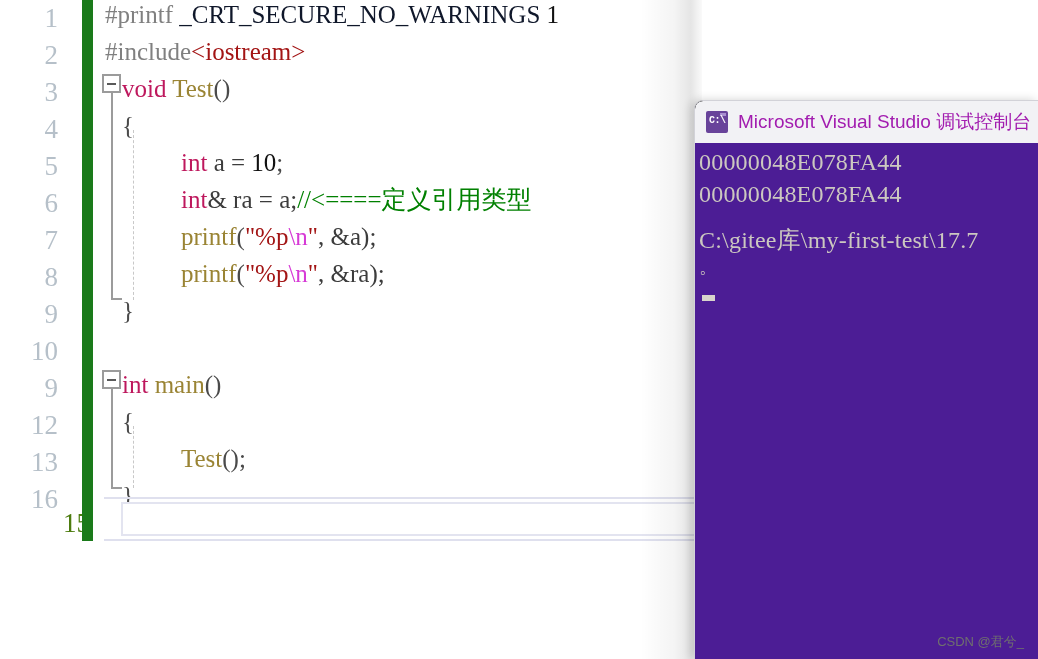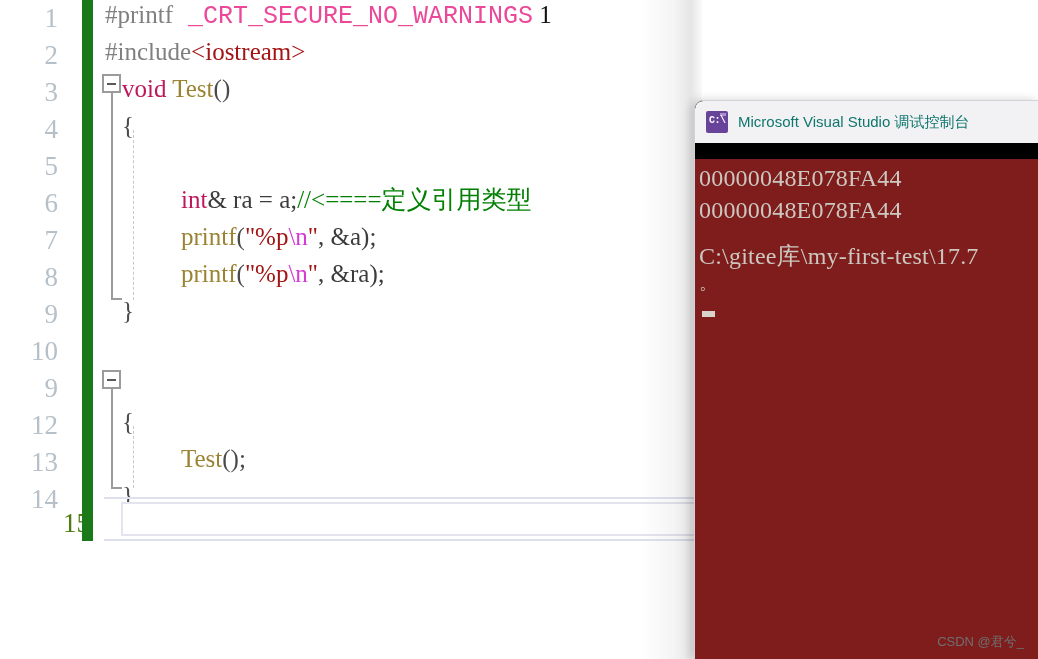--- a/index.html
+++ b/index.html
@@ -58,21 +58,21 @@
     height: 37px;
     line-height: 37px;
     font-size: 25px;
     white-space: pre;
     font-family: "Liberation Serif", "DejaVu Serif", serif;
     color: #4a4a4a;
   }
 
   
   .t-pre   { color: #808080; }
-  .t-macro { color: #ec4899; font-family: Liberation Mono, monospace; }
+  .t-macro { color: #0f172a; }
   .t-num   { color: #111111; }
   .t-kw    { color: #be185d; }
   .t-str   { color: #a31515; }
   .t-esc   { color: #d63ad6; }
   .t-fn    { color: #9a8434; }
   .t-ident { color: #3c3c3c; }
   .t-cmt   { color: #008000; }
   .t-inc   { color: #a31515; }
   .t-punct { color: #4a4a4a; }
 
@@ -185,32 +185,31 @@
     line-height: 12px;
   }
   #console-icon .bar {
     position: absolute;
     right: 2px; top: 2px;
     width: 6px; height: 3px;
     background: #a98fd0;
   }
   #console-title {
     font-family: "Liberation Sans", "DejaVu Sans", sans-serif;
-    font-size: 15px;
-    color: #0f766e;
+    font-size: 19px;
+    color: #a21caf;
     white-space: nowrap;
   }
   #console-body {
     position: absolute;
     left: 0; top: 42px;
     right: 0; bottom: 0;
-    background: #7f1d1d;
+    background: #4c1d95;
     padding: 3px 0 0 4px;
     box-sizing: border-box;
-    margin-top: 16px;
   }
   .cout {
     font-family: "Liberation Serif", "DejaVu Serif", serif;
     font-size: 24px;
     line-height: 32px;
     color: #ccc8c0;
     white-space: pre;
     letter-spacing: 0.2px;
   }
   .cout.blank { height: 14px; line-height: 14px; }
@@ -244,45 +243,47 @@
     <div class="gutter-num" style="top:111px">4</div>
     <div class="gutter-num" style="top:148px">5</div>
     <div class="gutter-num" style="top:185px">6</div>
     <div class="gutter-num" style="top:222px">7</div>
     <div class="gutter-num" style="top:259px">8</div>
     <div class="gutter-num" style="top:296px">9</div>
     <div class="gutter-num" style="top:333px">10</div>
     <div class="gutter-num" style="top:370px">9</div>
     <div class="gutter-num" style="top:407px">12</div>
     <div class="gutter-num" style="top:444px">13</div>
-    <div class="gutter-num" style="top:481px">14</div>
+    <div class="gutter-num" style="top:481px">16</div>
     <div class="gutter-num current" style="top:505px">15</div>
   </div>
 
   <div id="changebar"></div>
 
   <div id="code">
 
     <div class="cline" style="top:-4px"><span class="t-pre">#printf</span><span class="t-macro"> _CRT_SECURE_NO_WARNINGS</span><span class="t-num"> 1</span></div>
 
     <div class="cline" style="top:33px"><span class="t-pre">#include</span><span class="t-inc">&lt;iostream&gt;</span></div>
 
     <div class="cline" style="top:70px;left:122px"><span class="t-kw">void</span><span class="t-fn"> Test</span><span class="t-punct">()</span></div>
 
     <div class="cline" style="top:107px;left:122px"><span class="t-punct">{</span></div>
 
+    <div class="cline" style="top:144px;left:181px"><span class="t-kw">int</span><span class="t-ident"> a = </span><span class="t-num">10</span><span class="t-punct">;</span></div>
 
     <div class="cline" style="top:181px;left:181px"><span class="t-kw">int</span><span class="t-ident">&amp;</span><span class="t-ident"> ra = a;</span><span class="t-cmt">//&lt;====定义引用类型</span></div>
 
     <div class="cline" style="top:218px;left:181px"><span class="t-fn">printf</span><span class="t-punct">(</span><span class="t-str">"%p</span><span class="t-esc">\n</span><span class="t-str">"</span><span class="t-ident">, &amp;a);</span></div>
 
     <div class="cline" style="top:255px;left:181px"><span class="t-fn">printf</span><span class="t-punct">(</span><span class="t-str">"%p</span><span class="t-esc">\n</span><span class="t-str">"</span><span class="t-ident">, &amp;ra);</span></div>
 
     <div class="cline" style="top:292px;left:122px"><span class="t-punct">}</span></div>
 
+    <div class="cline" style="top:366px;left:122px"><span class="t-kw">int</span><span class="t-fn"> main</span><span class="t-punct">()</span></div>
 
     <div class="cline" style="top:403px;left:122px"><span class="t-punct">{</span></div>
 
     <div class="cline" style="top:440px;left:181px"><span class="t-fn">Test</span><span class="t-punct">();</span></div>
 
     <div class="cline" style="top:477px;left:122px"><span class="t-punct">}</span></div>
   </div>
 
   <div class="fold-box" style="left:102px; top:74px"></div>
   <div class="fold-line" style="left:111px; top:93px; height:205px"></div>

